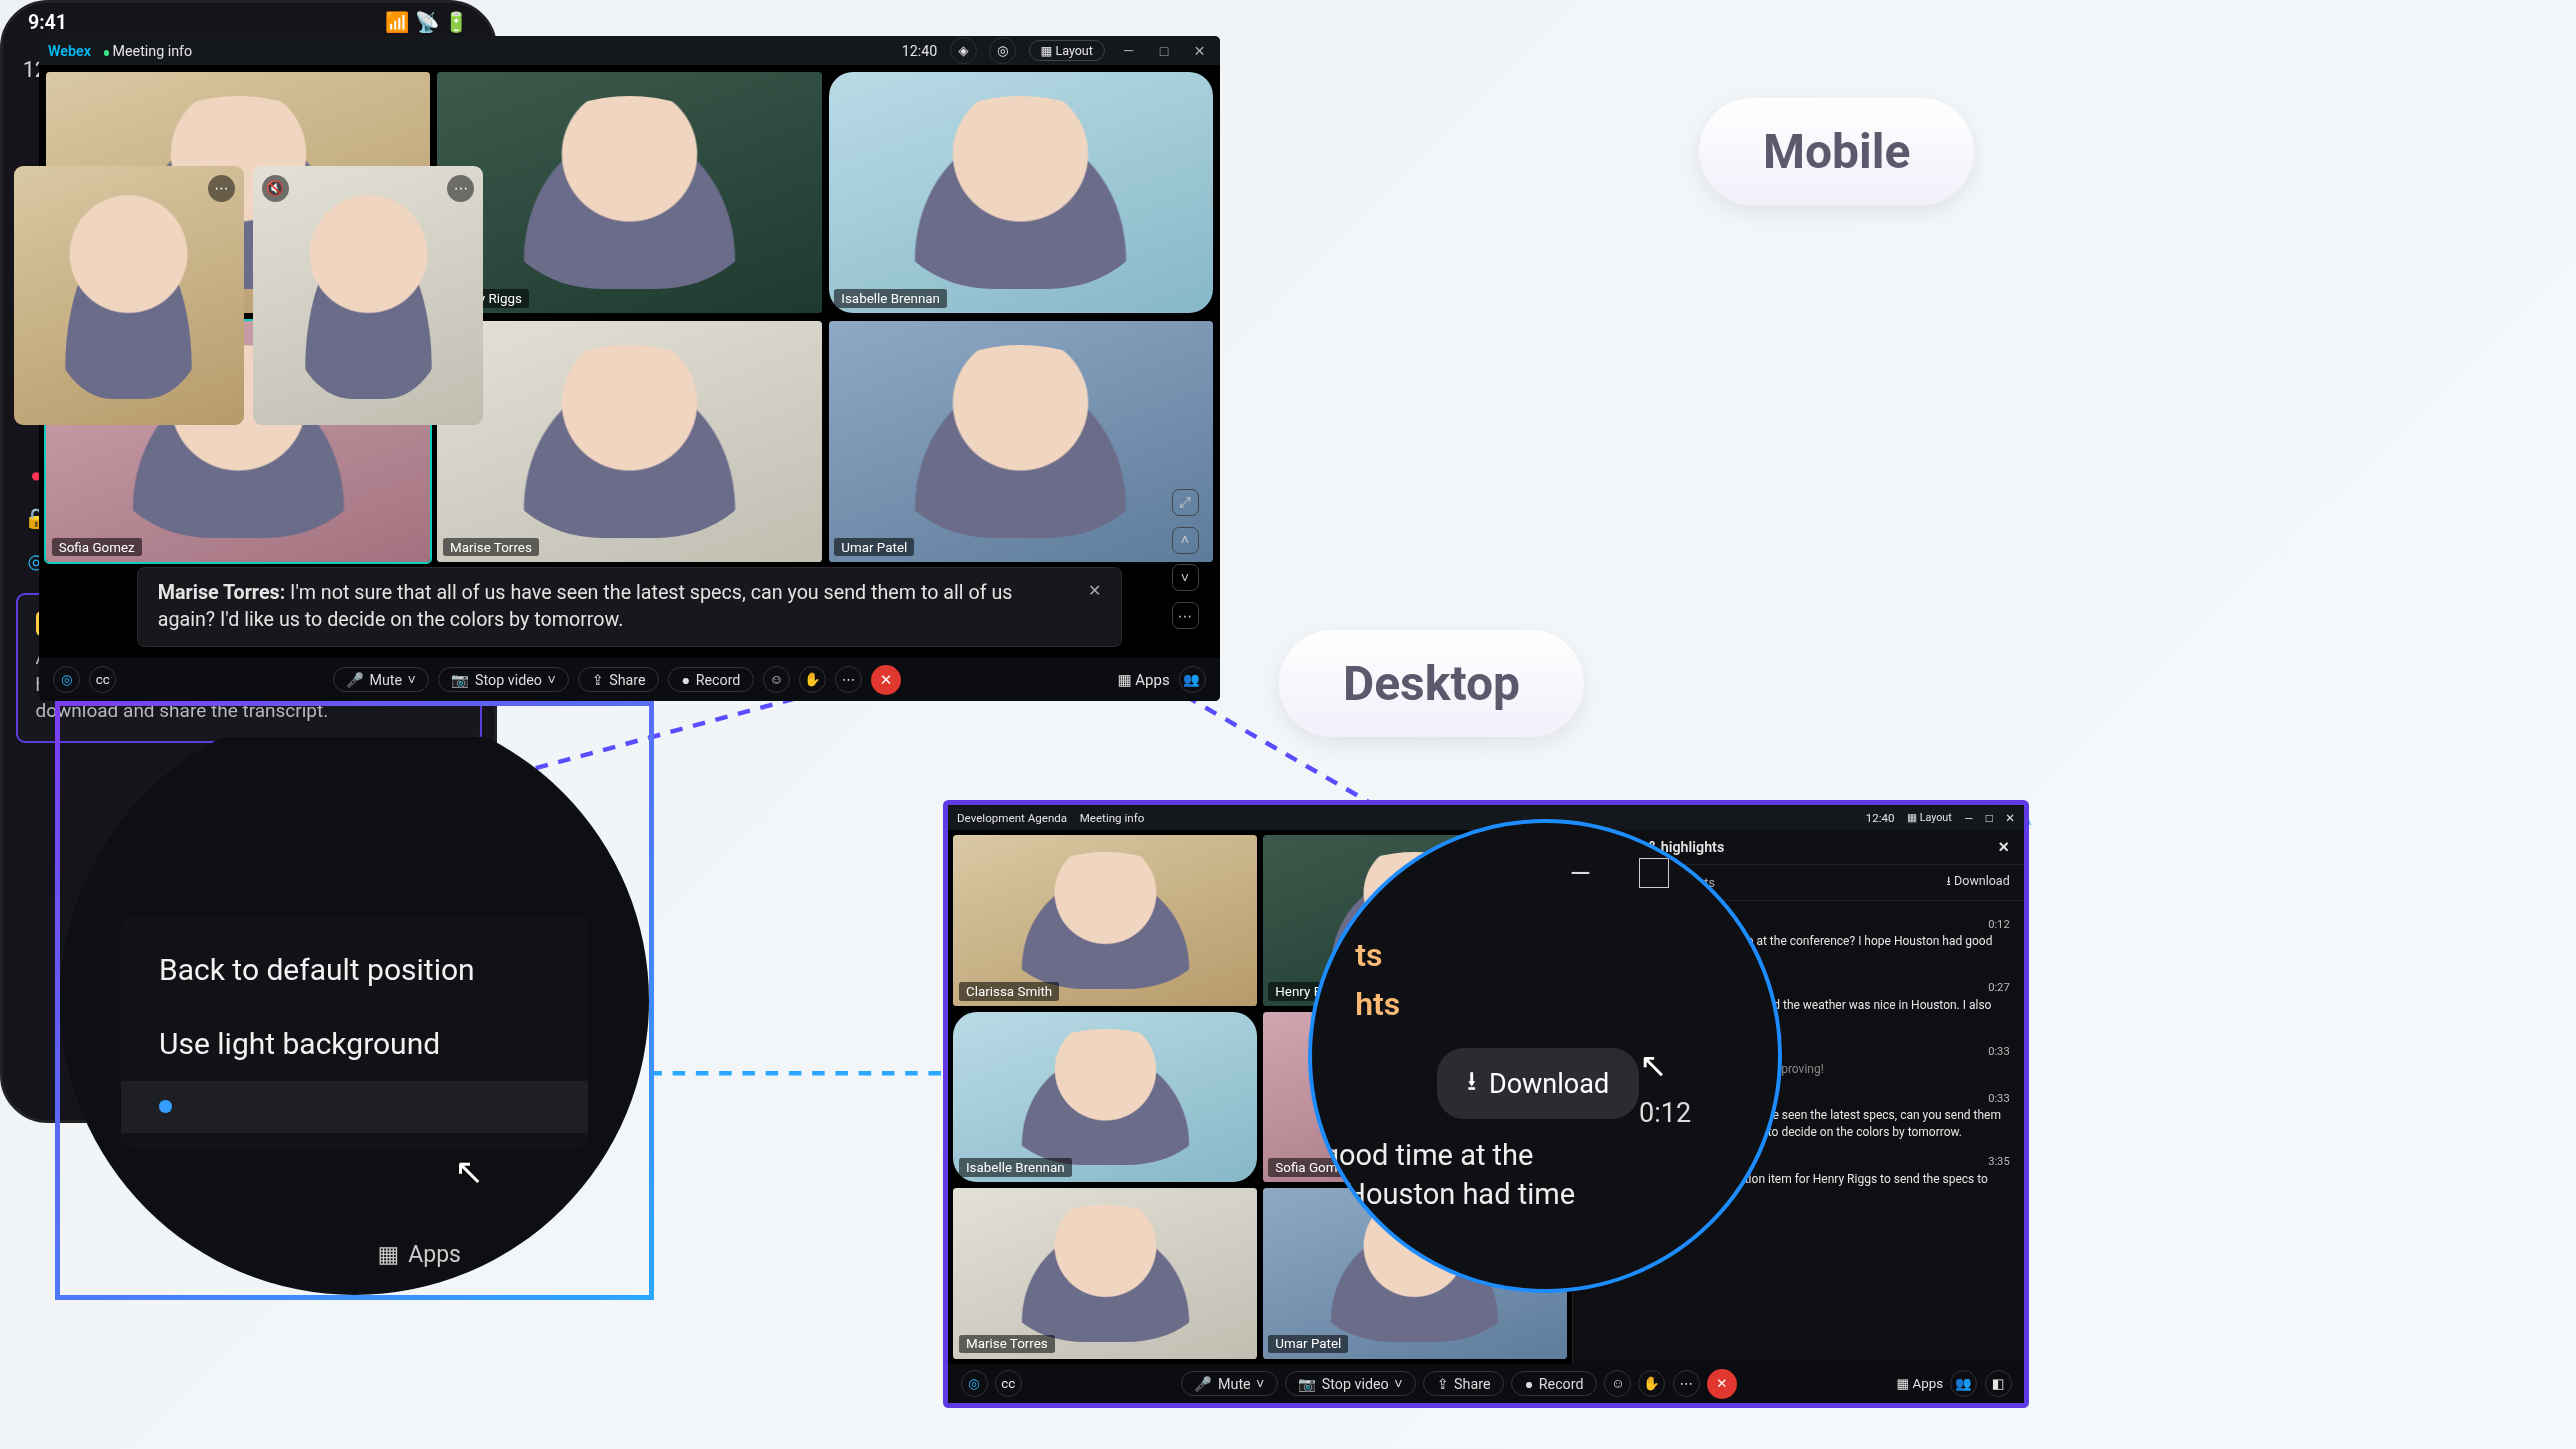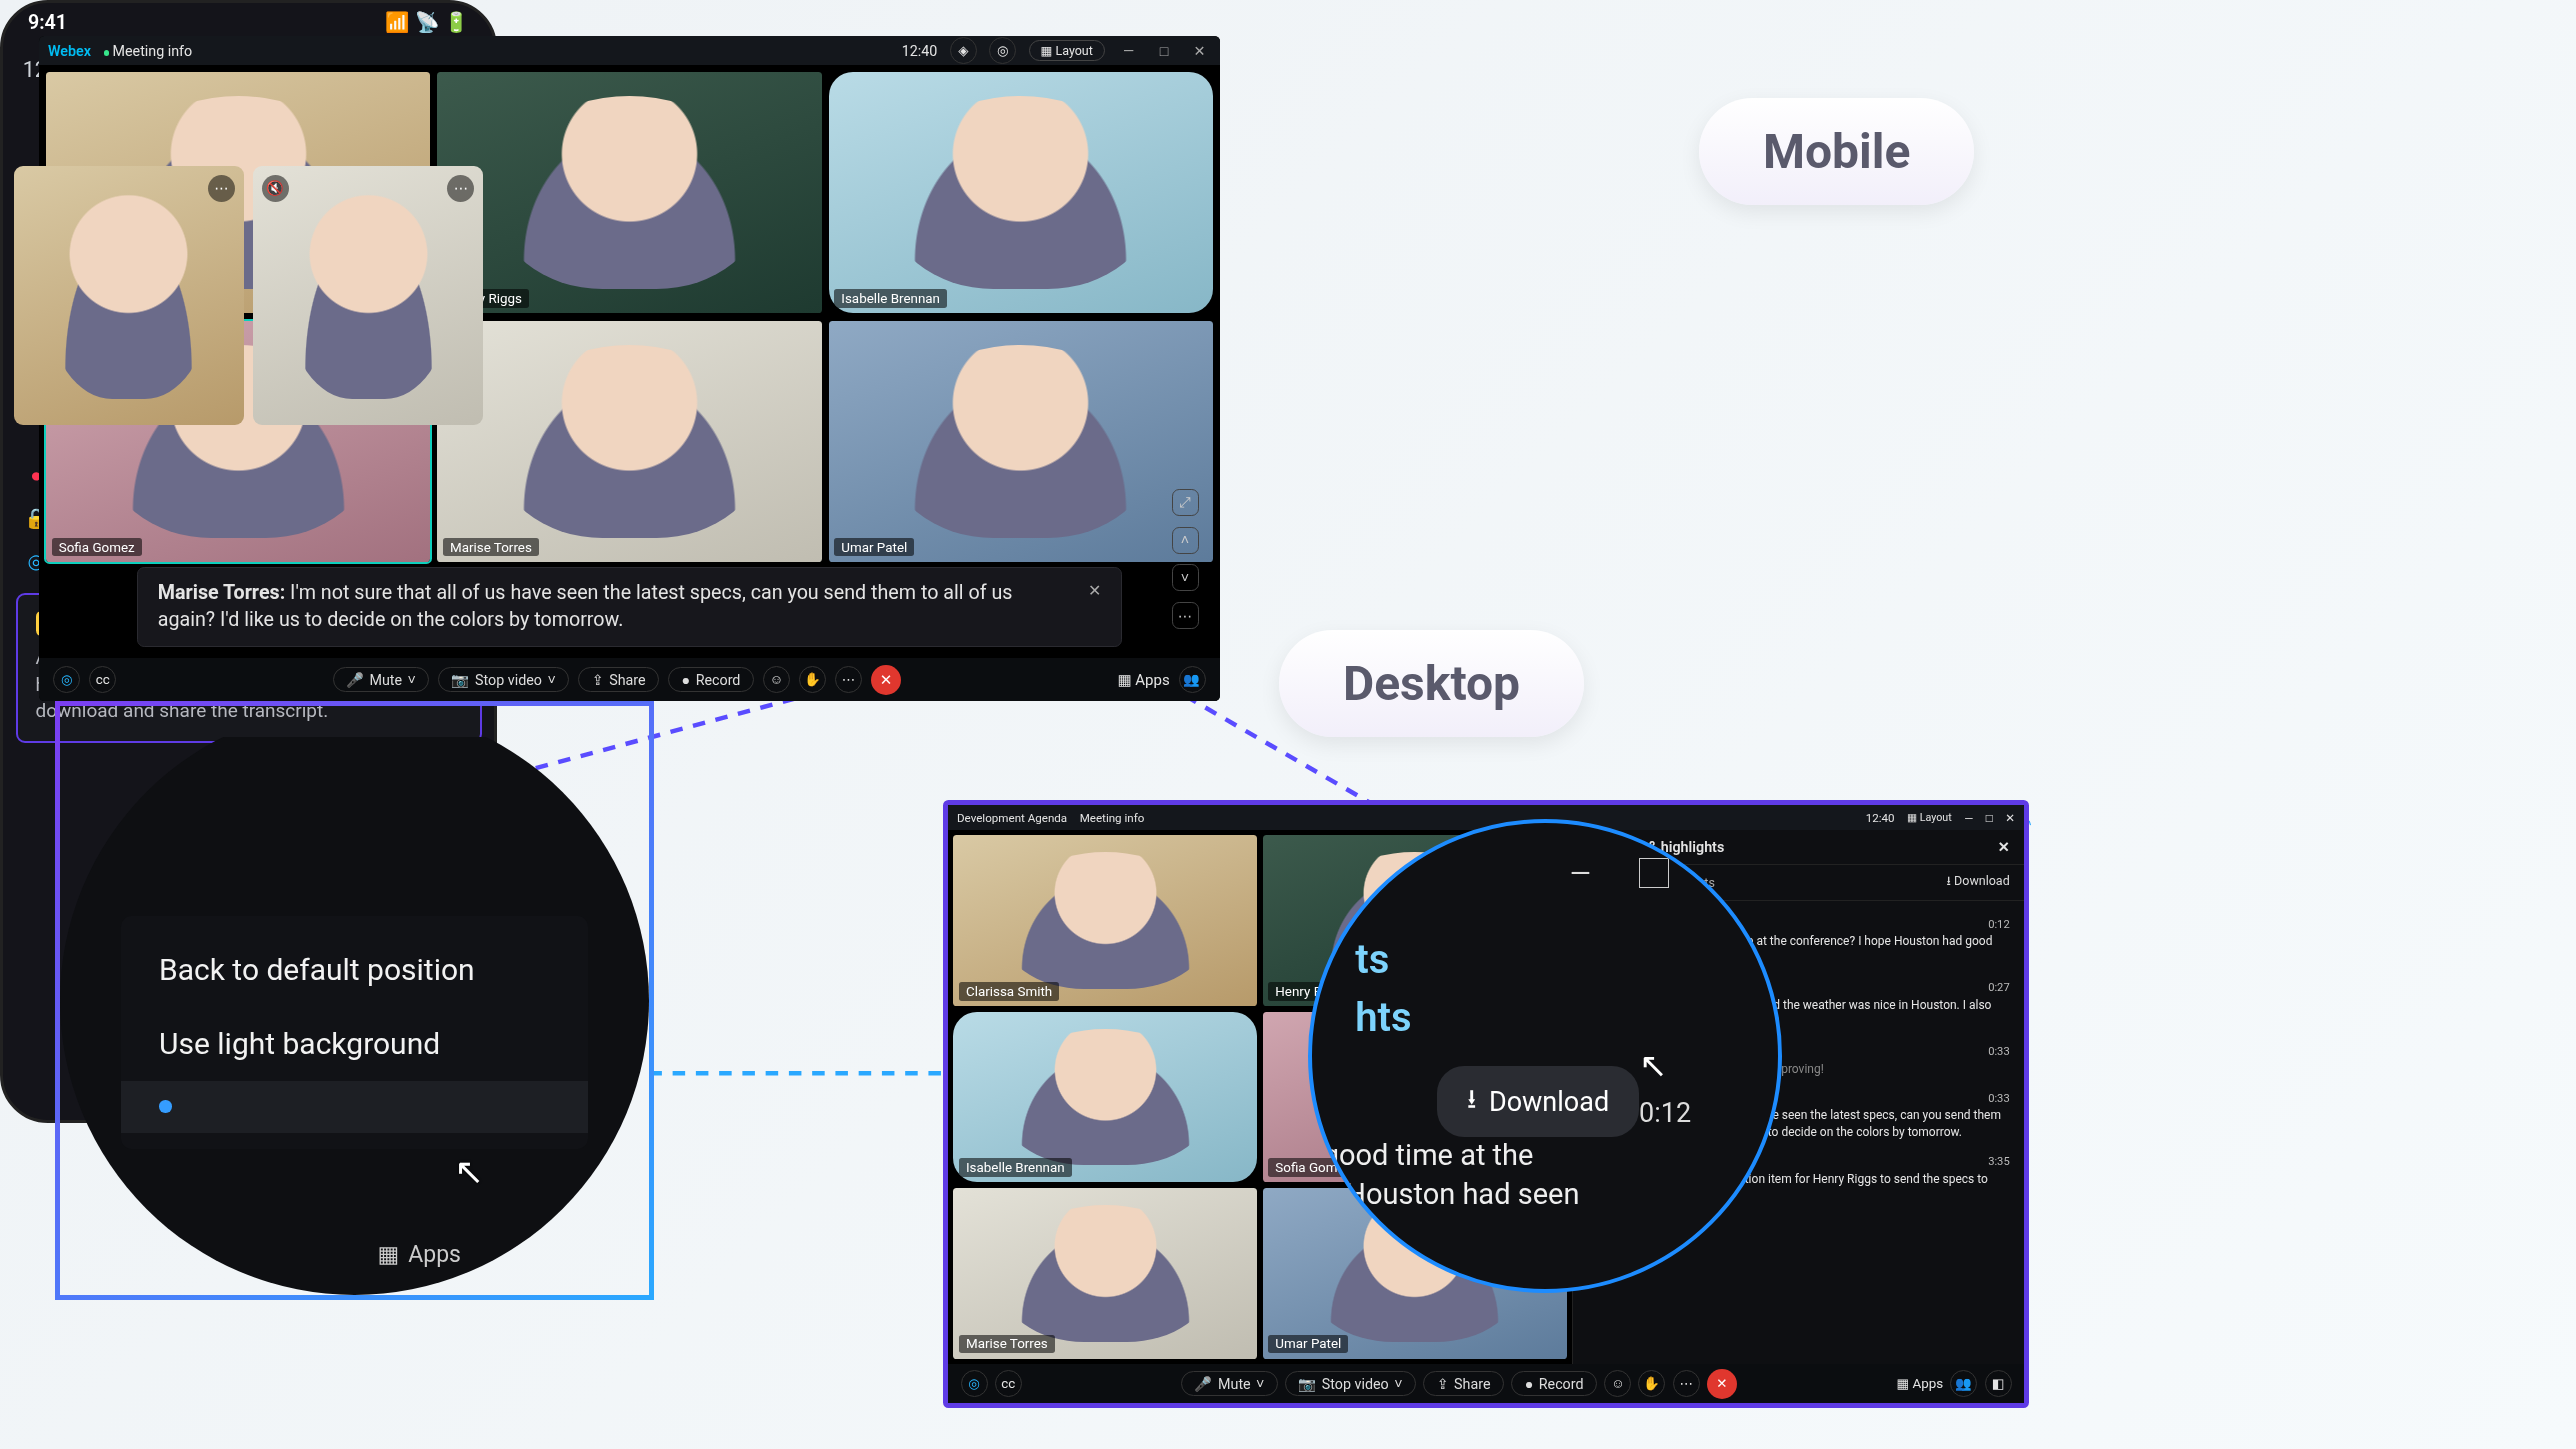--- a/index.html
+++ b/index.html
@@ -81,21 +81,21 @@
   #lensA .menu .item{display:flex;align-items:center;justify-content:space-between;padding:19.7px 38px;font-size:30px;color:#f2f2f2;}
   #lensA .menu .item.hi{background:#1d1f24;}
   #lensA .menu .item .dot{width:12.5px;height:12.5px;border-radius:50%;background:#359dff;}
   #lensA .apps{position:absolute;bottom:27px;right:188px;color:#ccc;font-size:23px;display:flex;gap:9px;align-items:center;}
   #lensA .cursor{position:absolute;left:394px;top:445px;font-size:36px;color:#fff;filter:drop-shadow(0 0 1.8px #000);}
 
   #lensB{top:819px;left:1308px;width:474px;height:474px;border:4.5px solid #1d8cff;background:#0f1013;}
   #lensB .inner{padding:30px 36px;}
   #lensB .toprow{display:flex;justify-content:flex-end;gap:48px;font-size:27px;color:#ddd;margin-top:5.4px;}
   #lensB .toprow .sq{width:30px;height:30px;border:1.8px solid #ccc;}
-  #lensB .ts{font-size:40px;font-weight:600;color:#7dd3fc;margin:43px 0 25px 7.2px;}
+  #lensB .ts{font-size:32px;font-weight:600;color:#fdba74;margin:43px 0 25px 7.2px;}
   #lensB .dlbtn{display:inline-flex;align-items:center;gap:12.5px;background:#2a2c32;border-radius:27px;padding:12.5px 30px;font-size:27px;color:#fff;margin-left:89px;}
   #lensB .cursor{position:absolute;left:327px;top:222px;font-size:34px;color:#fff;}
   #lensB .time{position:absolute;left:327px;top:274px;font-size:27px;color:#ddd;}
   #lensB .snippet{position:absolute;left:10.7px;top:313px;font-size:29px;color:#eee;line-height:1.35;}
 
   
   svg.connect{position:absolute;top:0;left:0;width:2576px;height:1449px;pointer-events:none;}
 
   
   .bgA{background:linear-gradient(160deg,#d9c9a4,#b79a6a);}
@@ -344,21 +344,21 @@
       <span>—</span>
       <span class="sq"></span>
       <span style="font-size:30px;">✕</span>
     </div>
     <div class="ts">ts</div>
     <div class="ts" style="margin-top:-14.3px">hts</div>
     <div class="dlbtn">⭳ <span>Download</span></div>
     <div class="cursor">↖</div>
     <div class="time">0:12</div>
     <div class="snippet">
-      <span>good time at the</span><br><span>e Houston had seen</span>
+      <span>good time at the</span><br><span>e Houston had time</span>
     </div>
   </div>
 </div>
 
 <div id="panelC">
   <div class="status">
     <span>9:41</span>
     <span>📶 📡 🔋</span>
   </div>
   <div class="rowtop">

